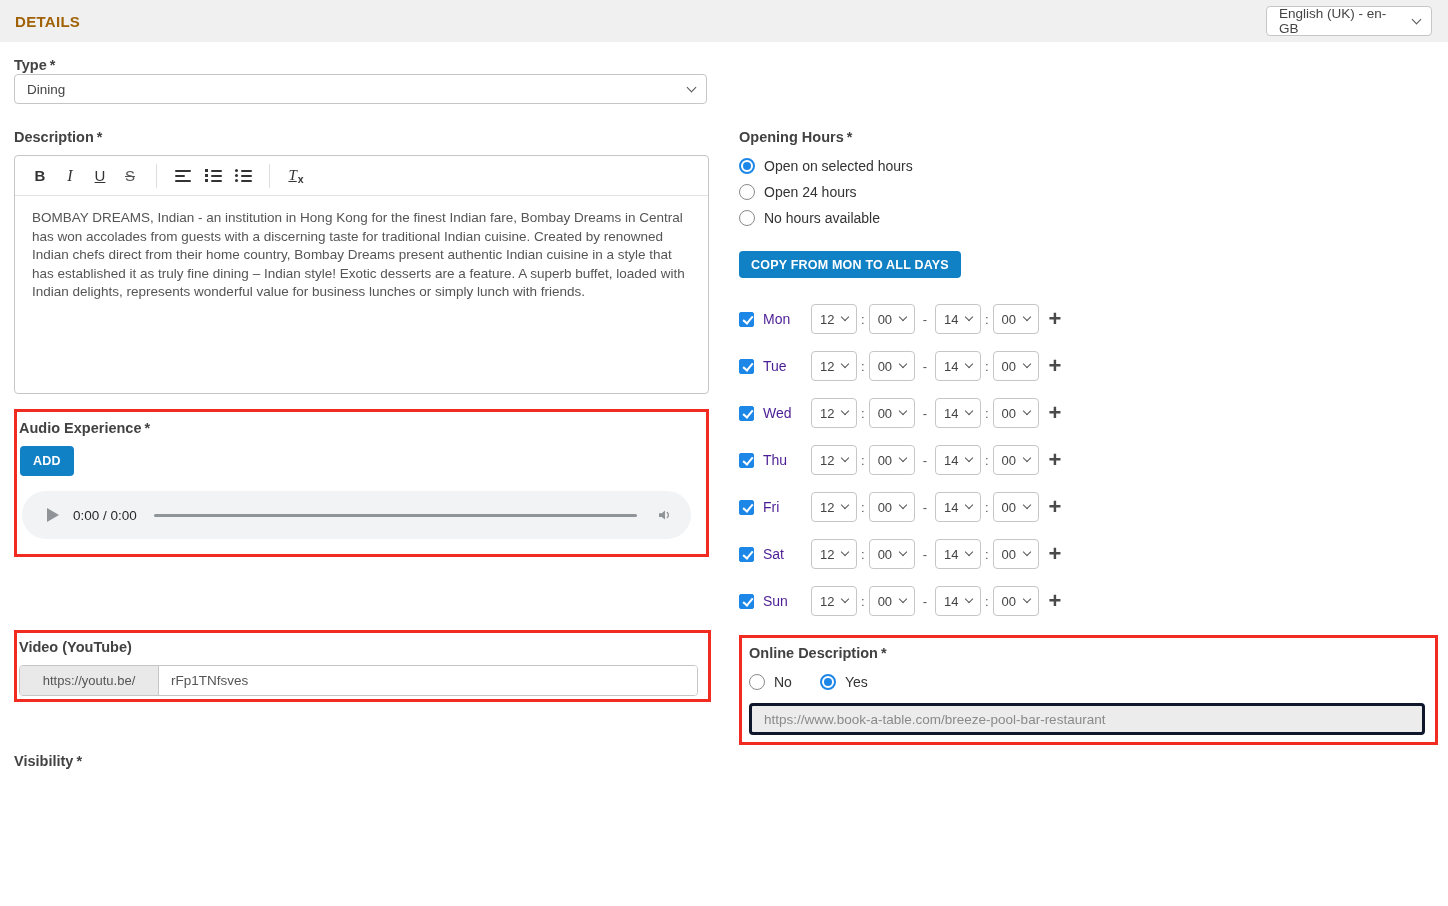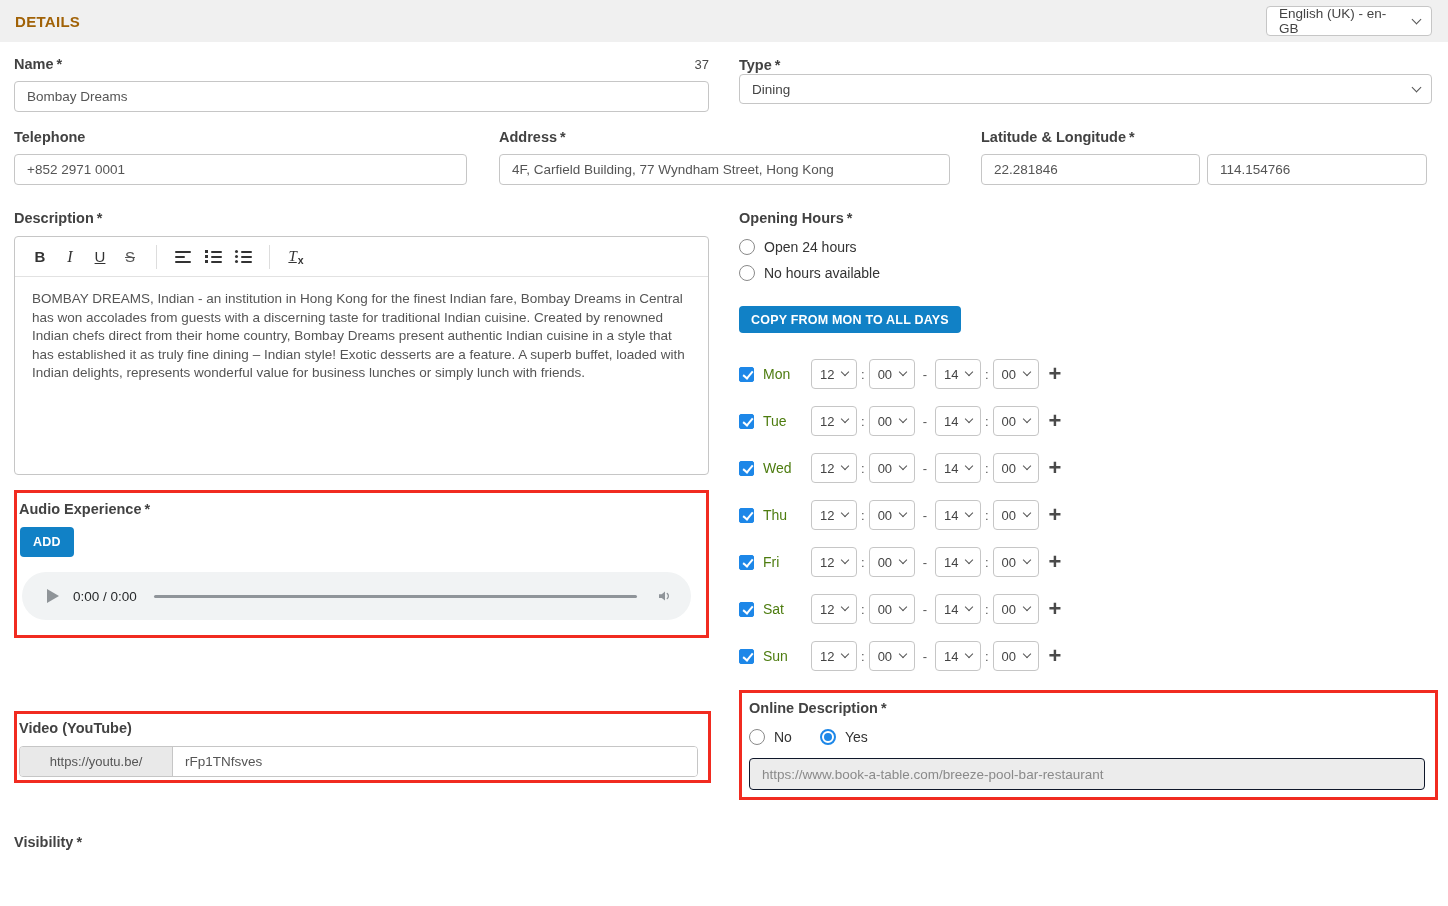--- a/index.html
+++ b/index.html
@@ -81,21 +81,21 @@
     display:flex; align-items:center; }
   .playtri { width:0; height:0; border-left:12px solid #8f9498; border-top:7px solid transparent;
     border-bottom:7px solid transparent; margin-left:25px; flex:none; cursor:pointer; }
   .ptime { font-size:13.5px; color:#27292b; margin-left:14px; white-space:nowrap; }
   .ptrack { flex:1; height:3px; background:#8f9499; border-radius:2px; margin:0 19px 0 17px; cursor:pointer; }
   .vol { margin-right:17px; flex:none; cursor:pointer; display:flex; }
 
   .video-box { margin-top:73px; width:697px; height:72px; padding:5px 10px 0 2px; }
   .igroup { display:flex; margin-top:9px; height:31px; width:100%; border:1px solid #c6c6c6;
     border-radius:4px; overflow:hidden; background:#fff; }
-  .iprefix { width:153px; flex:none; background:#e9e9e9; border-right:1px solid #c6c6c6;
+  .iprefix { width:139px; flex:none; background:#e9e9e9; border-right:1px solid #c6c6c6;
     display:flex; align-items:center; justify-content:center; font-size:13px; color:#555; }
   .igroup input { flex:1; border:none; outline:none; padding:0 12px; font-size:13.5px;
     color:#555; font-family:inherit; }
 
   
   .radio { width:16px; height:16px; border:1.5px solid #8a8a8a; border-radius:50%; background:#fff;
     position:relative; flex:none; cursor:pointer; }
   .radio.checked { border:2px solid #1d87e8; }
   .radio.checked::after { content:""; position:absolute; inset:2px; border-radius:50%; background:#1d87e8; }
   .optrow { display:flex; align-items:center; }
@@ -105,82 +105,58 @@
   .cb.checked { background:#1d87e8; border-color:#1d87e8; }
   .cb.checked::after { content:""; position:absolute; left:4.5px; top:1.5px; width:4px; height:8px;
     border:solid #fff; border-width:0 2px 2px 0; transform:rotate(40deg); }
 
   
   .oh-options { margin-top:12px; }
   .oh-options .optrow { margin-bottom:10px; height:16px; }
   .btn.copy { height:27px; padding:12px 12px; font-size:12.5px; margin-top:15px; }
   .days { margin-top:26px; }
   .day-row { display:flex; align-items:center; height:30px; margin-bottom:17px; }
-  .day-name { font-size:14px; color:#4d7c0f; margin-left:9px; width:48px; flex:none; }
+  .day-name { font-size:14px; color:#4c1d95; margin-left:9px; width:48px; flex:none; }
   .tsel { width:46px; height:30px; padding:0 7px 0 8px; font-size:13px; flex:none; }
   .sep { font-size:13px; color:#555; margin:0 4px; }
   .sep.dash { margin:0 8px; }
   .plus { font-size:22px; font-weight:700; color:#4a4a4a; margin-left:10px; line-height:26px; cursor:pointer; }
 
   .resv-box { margin-top:19px; width:699px; height:110px; padding:6px 10px 0 7px; }
   .resv-opts { display:flex; align-items:center; margin-top:12px; gap:28px; }
-  .resv-url { margin-top:13px; width:100%; height:32px; background:#ececec; border:1px solid #0f172a;
+  .resv-url { margin-top:13px; width:100%; height:32px; background:#ececec; border:3px solid #0f172a;
     border-radius:4px; display:flex; align-items:center; padding:0 12px; font-size:13.5px; color:#8a8a8a;
     white-space:nowrap; overflow:hidden; }
 
   .vis { margin-top:50px; }
   .vis-opts { display:flex; align-items:center; margin-top:13px; gap:25px; }
 </style>
 </head>
 <body>
 
 <header class="topbar">
   <span class="title">DETAILS</span>
   <span class="select" style="width:166px">
     <span>English (UK) - en-GB</span>
     <span class="chev"></span>
   </span>
 </header>
 
 <main class="content">
 
   <div class="row row1">
-    <div class="col-l">
-      <div class="lblrow">
-        <span class="lbl"><span>Name</span><span class="star">*</span></span>
-        <span class="count">37</span>
-      </div>
-      <input class="txt" type="text" value="Bombay Dreams" style="">
-    </div>
     <div class="col-r">
       <span class="lbl lbl-line"><span>Type</span><span class="star">*</span></span>
       <span class="select full">
         <span>Dining</span>
         <span class="chev"></span>
       </span>
     </div>
   </div>
 
-  <div class="row row2">
-    <div class="fld fld-tel">
-      <span class="lbl lbl-line">Telephone</span>
-      <input class="txt" type="text" value="+852 2971 0001" style="">
-    </div>
-    <div class="fld fld-addr">
-      <span class="lbl lbl-line"><span>Address</span><span class="star">*</span></span>
-      <input class="txt" type="text" value="4F, Carfield Building, 77 Wyndham Street, Hong Kong" style="">
-    </div>
-    <div class="fld fld-geo">
-      <span class="lbl lbl-line"><span>Latitude &amp; Longitude</span><span class="star">*</span></span>
-      <div class="geo-inputs">
-        <input class="txt" type="text" value="22.281846" style="">
-        <input class="txt" style="width: 220px;" type="text" value="114.154766">
-      </div>
-    </div>
-  </div>
 
   <div class="row row3">
 
     <div class="col-l">
       <span class="lbl"><span>Description</span><span class="star">*</span></span>
 
       <div class="editor">
         <div class="toolbar">
           <span class="tb b">B</span>
           <span class="tb i">I</span>
@@ -265,20 +241,24 @@
       <section class="vis">
         <span class="lbl"><span>Visibility</span><span class="star">*</span></span>
       </section>
     </div>
 
     <div class="col-r">
       <span class="lbl"><span>Opening Hours</span><span class="star">*</span></span>
 
       <div class="oh-options">
         <div class="optrow">
+          <span class="radio checked"></span>
+          <span class="optlbl">Open on selected hours</span>
+        </div>
+        <div class="optrow">
           <span class="radio"></span>
           <span class="optlbl">Open 24 hours</span>
         </div>
         <div class="optrow">
           <span class="radio"></span>
           <span class="optlbl">No hours available</span>
         </div>
       </div>
 
       <button class="btn copy">COPY FROM MON TO ALL DAYS</button>

